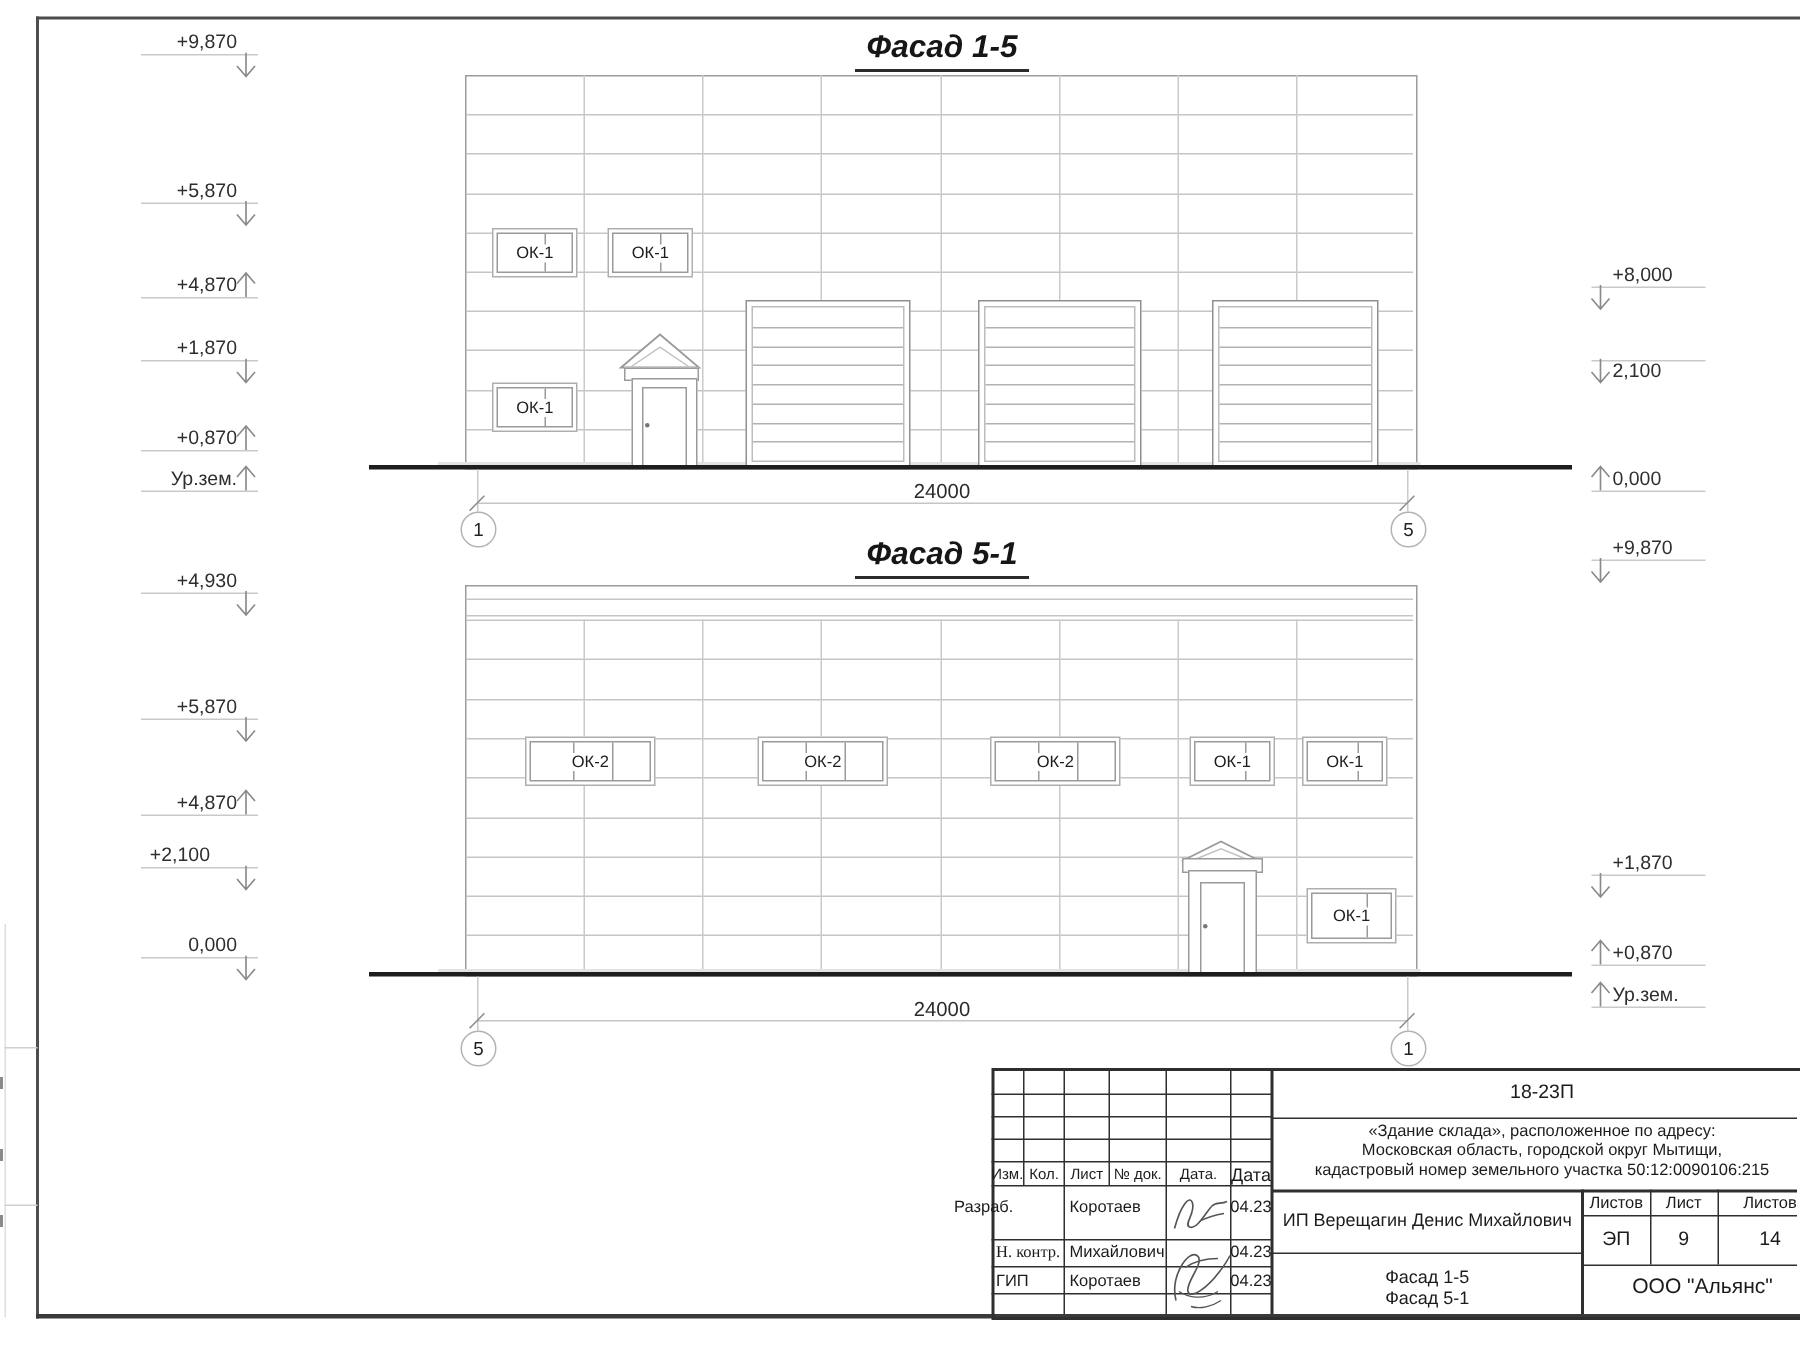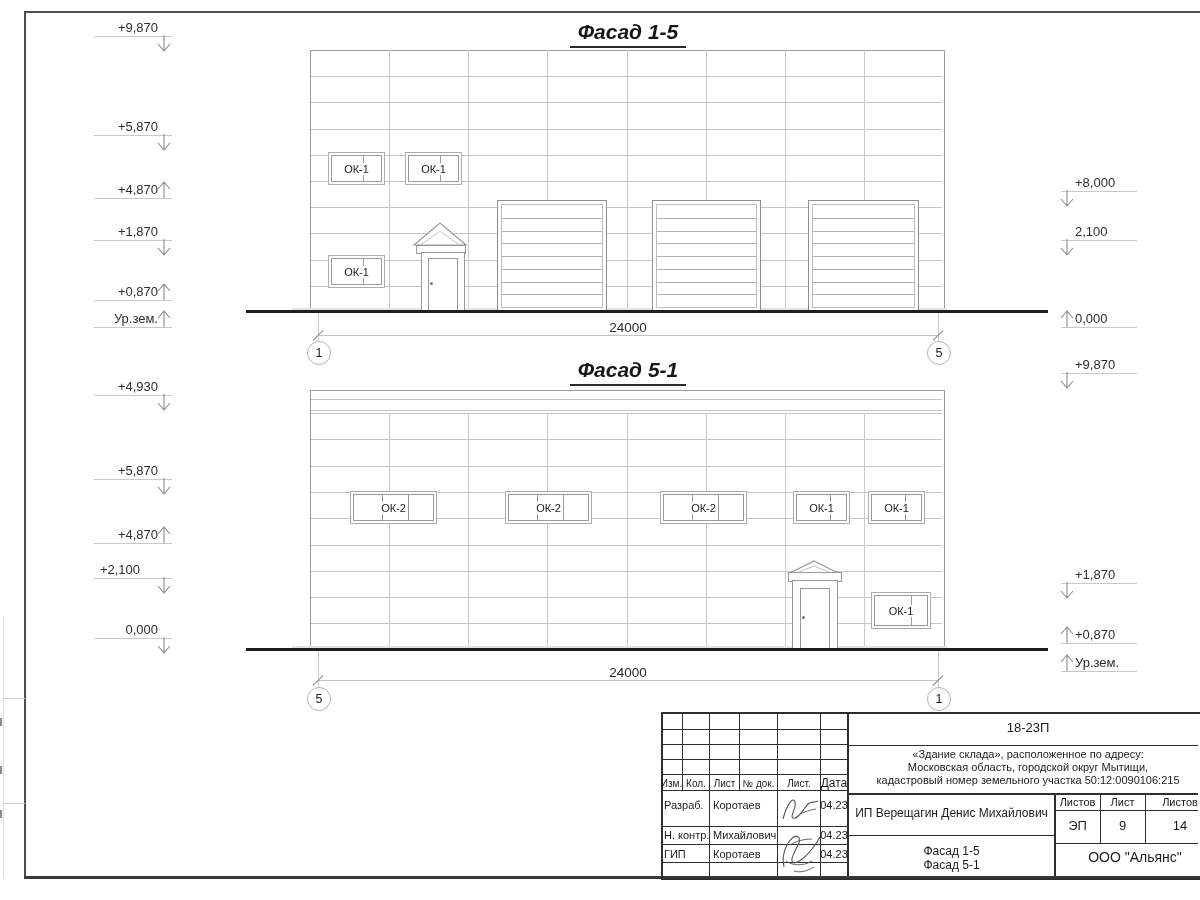--- a/index.html
+++ b/index.html
@@ -161,21 +161,21 @@
     <div class="marktxt" style="left: 90px; top: 311px; width: 68px; height: 15px; text-align: right;">Ур.зем.</div>
     <svg width="16" height="22" viewBox="0 0 16 22" style="position: absolute; left: 156px; top: 306px;">
       <path d="M8,21 L8,5 M2,12 L8,5 L14,12" fill="none" stroke="#8a8a8a" stroke-width="1.1"></path>
     </svg>
     <div class="a" style="left: 1061px; top: 191px; width: 76px; height: 0px; border-top: 1px solid rgb(201, 201, 201);"></div>
     <div class="marktxt" style="left: 1075px; top: 175px; width: 70px; height: 15px; text-align: left;">+8,000</div>
     <svg width="16" height="22" viewBox="0 0 16 22" style="position: absolute; left: 1059px; top: 190px;">
       <path d="M8,0 L8,16 M2,9 L8,16 L14,9" fill="none" stroke="#8a8a8a" stroke-width="1.1"></path>
     </svg>
     <div class="a" style="left: 1061px; top: 240px; width: 76px; height: 0px; border-top: 1px solid rgb(201, 201, 201);"></div>
-    <div class="marktxt" style="left: 1075px; top: 224px; width: 70px; height: 15px; text-align: left;">2,100</div>
+    <div class="marktxt" style="left: 1075px; top: 239px; width: 70px; height: 15px; text-align: left;">2,100</div>
     <svg width="16" height="22" viewBox="0 0 16 22" style="position: absolute; left: 1059px; top: 239px;">
       <path d="M8,0 L8,16 M2,9 L8,16 L14,9" fill="none" stroke="#8a8a8a" stroke-width="1.1"></path>
     </svg>
     <div class="a" style="left: 1061px; top: 327px; width: 76px; height: 0px; border-top: 1px solid rgb(201, 201, 201);"></div>
     <div class="marktxt" style="left: 1075px; top: 311px; width: 70px; height: 15px; text-align: left;">0,000</div>
     <svg width="16" height="22" viewBox="0 0 16 22" style="position: absolute; left: 1059px; top: 306px;">
       <path d="M8,21 L8,5 M2,12 L8,5 L14,12" fill="none" stroke="#8a8a8a" stroke-width="1.1"></path>
     </svg>
     <div class="a" style="left: 1061px; top: 373px; width: 76px; height: 0px; border-top: 1px solid rgb(201, 201, 201);"></div>
     <div class="marktxt" style="left: 1075px; top: 357px; width: 70px; height: 15px; text-align: left;">+9,870</div>
@@ -325,27 +325,27 @@
 <div class="ln" style="left:848px;top:745px;width:350px;height:1px;"></div>
 <div class="ln" style="left:848px;top:793px;width:350px;height:2px;"></div>
 <div class="ln" style="left:1055px;top:810px;width:143px;height:1px;"></div>
 <div class="ln" style="left:1055px;top:843px;width:143px;height:1px;"></div>
 <div class="ln" style="left:848px;top:835px;width:207px;height:1px;"></div>
 
 <div class="tc tb" style="left:660px;top:777px;width:23px;font-size:10px;">Изм.</div>
 <div class="tc tb" style="left:682px;top:777px;width:28px;font-size:10px;">Кол.</div>
 <div class="tc tb" style="left:709px;top:777px;width:31px;font-size:10px;">Лист</div>
 <div class="tc tb" style="left:739px;top:777px;width:39px;font-size:10px;">№ док.</div>
-<div class="tc tb" style="left:777px;top:777px;width:44px;font-size:10px;">Лист.</div>
+<div class="tc tb" style="left:777px;top:777px;width:44px;font-size:10px;">Дата.</div>
 <div class="tc tb" style="left:820px;top:777px;width:28px;font-size:12px;">Дата</div>
 
-<div class="tl tb" style="left:664px;top:799px;width:45px;">Разраб.</div>
+<div class="tl tb" style="left:636px;top:799px;width:45px;">Разраб.</div>
 <div class="tl tb" style="left:713px;top:799px;width:62px;">Коротаев</div>
 <div class="tc tb" style="left:820px;top:799px;width:28px;">04.23</div>
-<div class="tl tb" style="left:664px;top:829px;width:48px;">Н. контр.</div>
+<div class="tl tb" style="left:664px;top:829px;width:48px;font-family:Liberation Serif, serif;">Н. контр.</div>
 <div class="tl tb" style="left:713px;top:829px;width:64px;">Михайлович</div>
 <div class="tc tb" style="left:820px;top:829px;width:28px;">04.23</div>
 <div class="tl tb" style="left:664px;top:848px;width:45px;">ГИП</div>
 <div class="tl tb" style="left:713px;top:848px;width:62px;">Коротаев</div>
 <div class="tc tb" style="left:820px;top:848px;width:28px;">04.23</div>
 
 <svg class="sig" style="left:780px;top:792px;" width="40" height="33" viewBox="0 0 40 33">
   <path d="M3,27 C7,12 13,4 15,10 C17,17 9,24 13,26 C18,28 24,16 28,12 C31,9 34,11 38,9" fill="none" stroke="#555" stroke-width="1.1"></path>
   <path d="M20,22 C24,20 30,18 36,17" fill="none" stroke="#555" stroke-width="0.9"></path>
 </svg>

